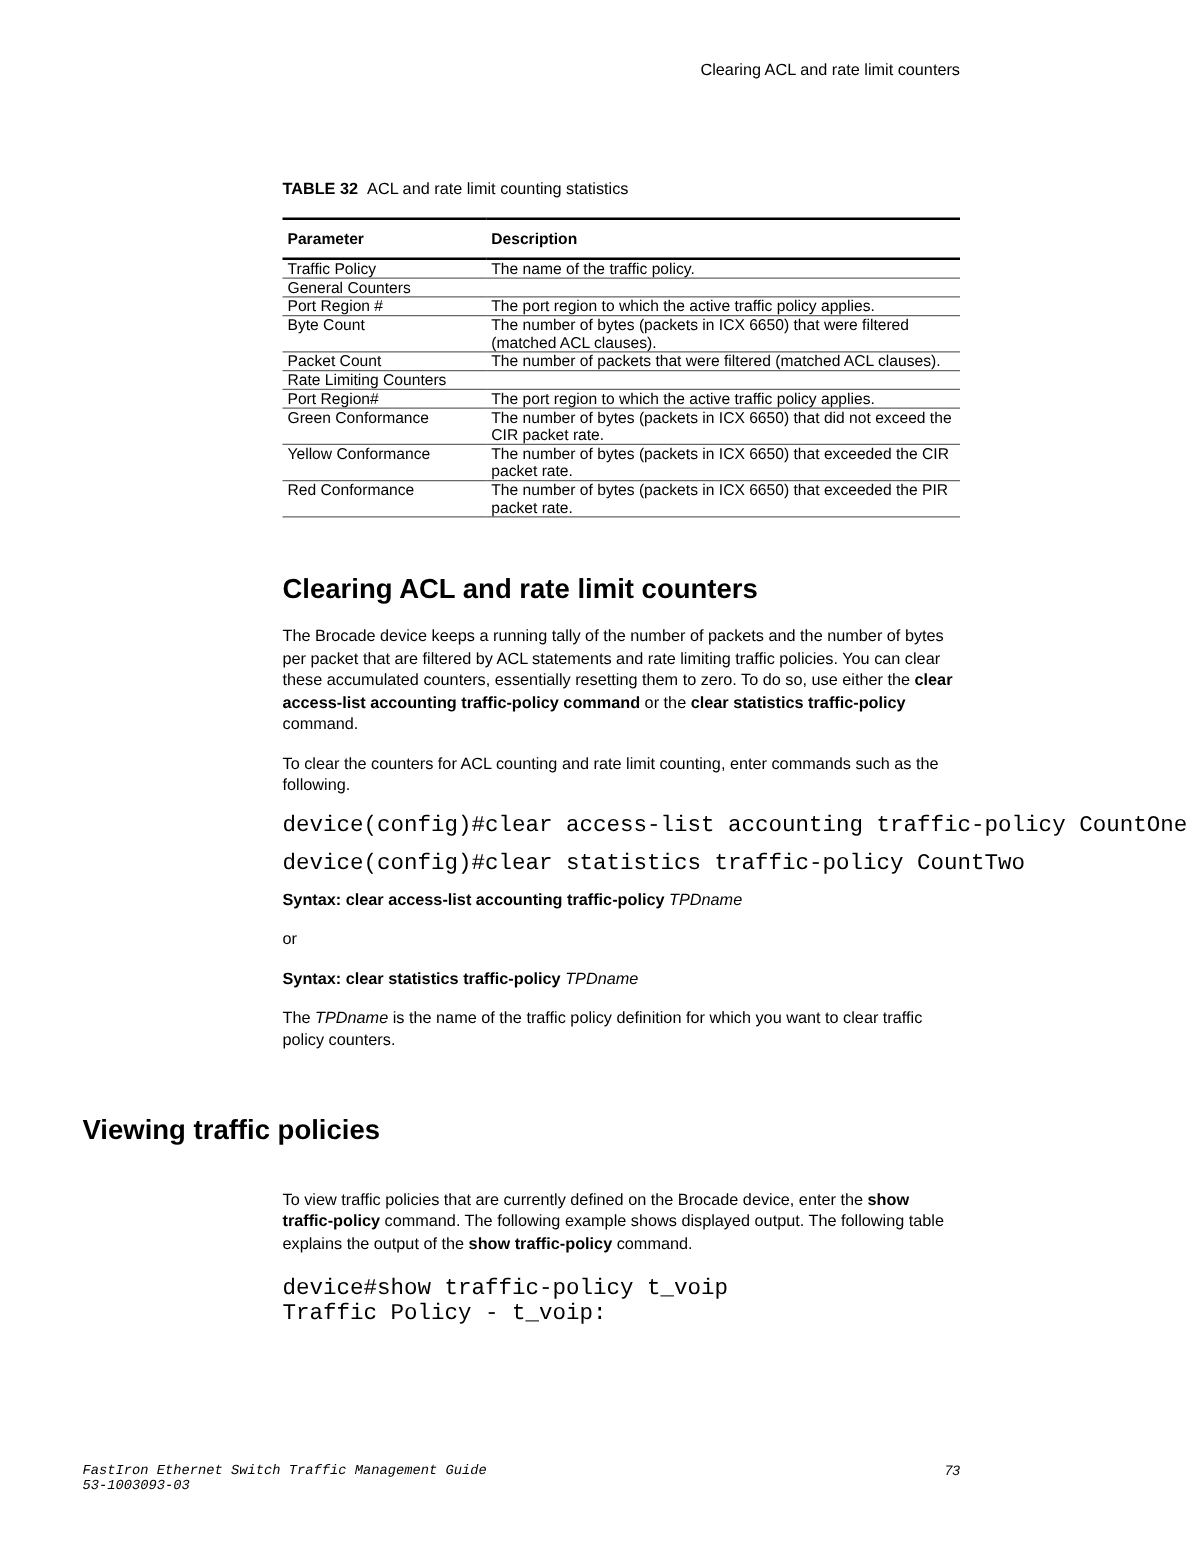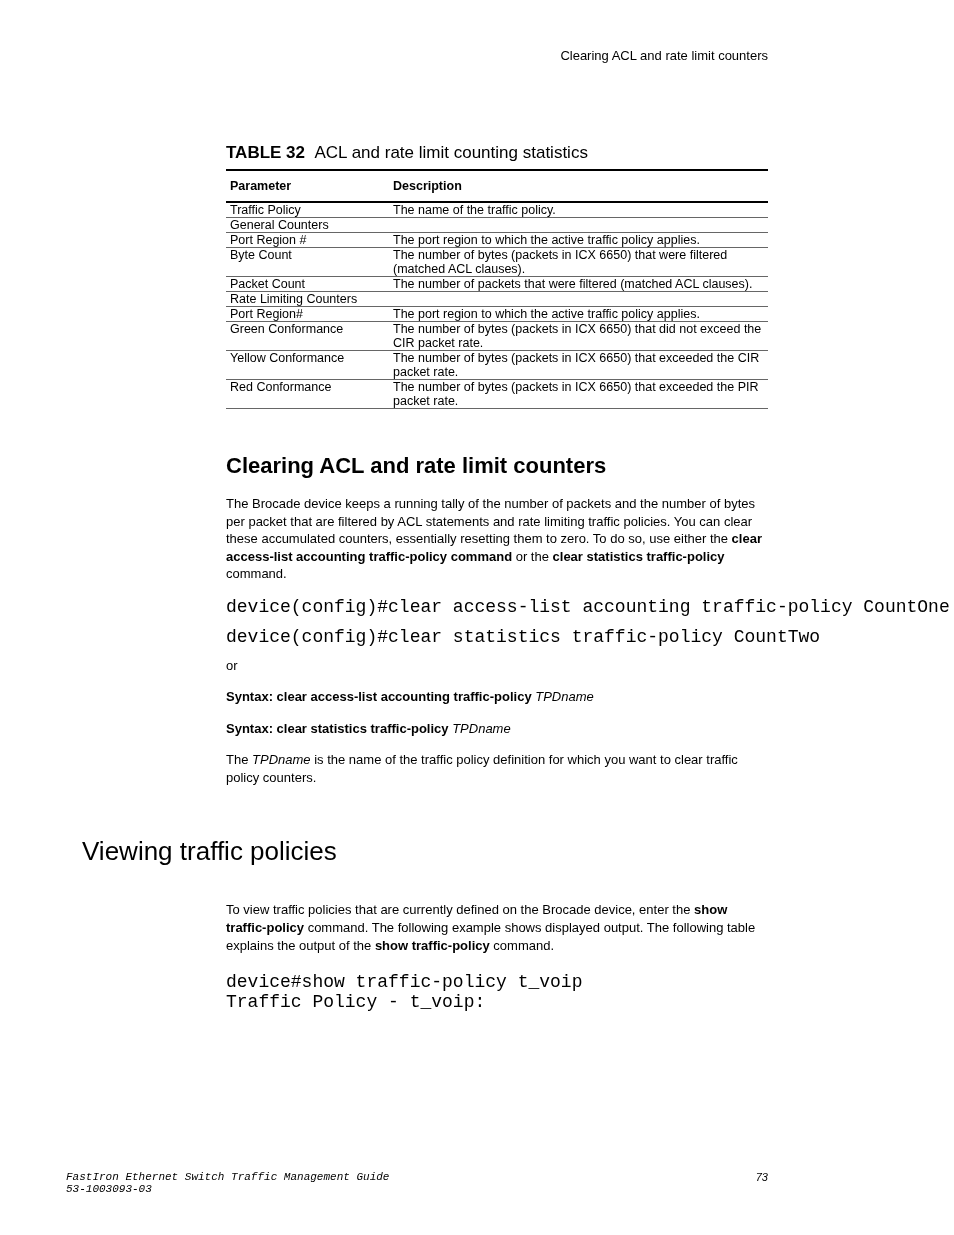--- a/index.html
+++ b/index.html
@@ -19,22 +19,22 @@
   }
   .running-header {
     text-align: right;
     font-size: 13px;
     margin-bottom: 80px;
   }
   .content {
     margin-left: 160px;
   }
   .table-caption {
-    font-size: 17px;
-    margin-bottom: 6px;
+    font-size: 13px;
+    margin-bottom: 16px;
   }
   .table-caption .tbl-num { font-weight: bold; }
   table {
     width: 100%;
     border-collapse: collapse;
     font-size: 12.5px;
   }
   thead th {
     text-align: left;
     font-weight: bold;
@@ -51,23 +51,23 @@
   tbody td.param { width: 155px; }
   .section-h2 {
     font-family: Arial, Helvetica, sans-serif;
     font-weight: bold;
     font-size: 22px;
     margin-top: 44px;
     margin-bottom: 16px;
   }
   .section-h1 {
     font-family: Arial, Helvetica, sans-serif;
-    font-weight: normal;
-    font-size: 26px;
-    margin: 50px 0 34px 16px;
+    font-weight: bold;
+    font-size: 22px;
+    margin: 50px 0 34px 0;
   }
   p {
     margin: 0 0 14px 0;
     line-height: 1.35;
   }
   .mono {
     font-family: "Courier New", monospace;
     font-size: 18px;
     margin: 4px 0 10px 0;
     white-space: pre;
@@ -146,29 +146,30 @@
           </tr>
       </tbody>
     </table>
 
     <div class="section-h2">Clearing ACL and rate limit counters</div>
 
     <p>
       <span>The Brocade device keeps a running tally of the number of packets and the number of bytes per packet that are filtered by ACL statements and rate limiting traffic policies. You can clear these accumulated counters, essentially resetting them to zero. To do so, use either the </span><span class="b">clear access-list accounting traffic-policy command</span><span> or the </span><span class="b">clear statistics traffic-policy</span><span> command.</span>
     </p>
 
+    <p>To clear the counters for ACL counting and rate limit counting, enter commands such as the following.</p>
 
     <div class="mono">device(config)#clear access-list accounting traffic-policy CountOne</div>
     <div class="mono">device(config)#clear statistics traffic-policy CountTwo</div>
 
-    <p>or</p>
-
     <p>
       <span class="b">Syntax: clear access-list accounting traffic-policy </span><span class="i">TPDname</span>
     </p>
+
+    <p>or</p>
 
     <p>
       <span class="b">Syntax: clear statistics traffic-policy </span><span class="i">TPDname</span>
     </p>
 
     <p>
       <span>The </span><span class="i">TPDname</span><span> is the name of the traffic policy definition for which you want to clear traffic policy counters.</span>
     </p>
 
   </div>

